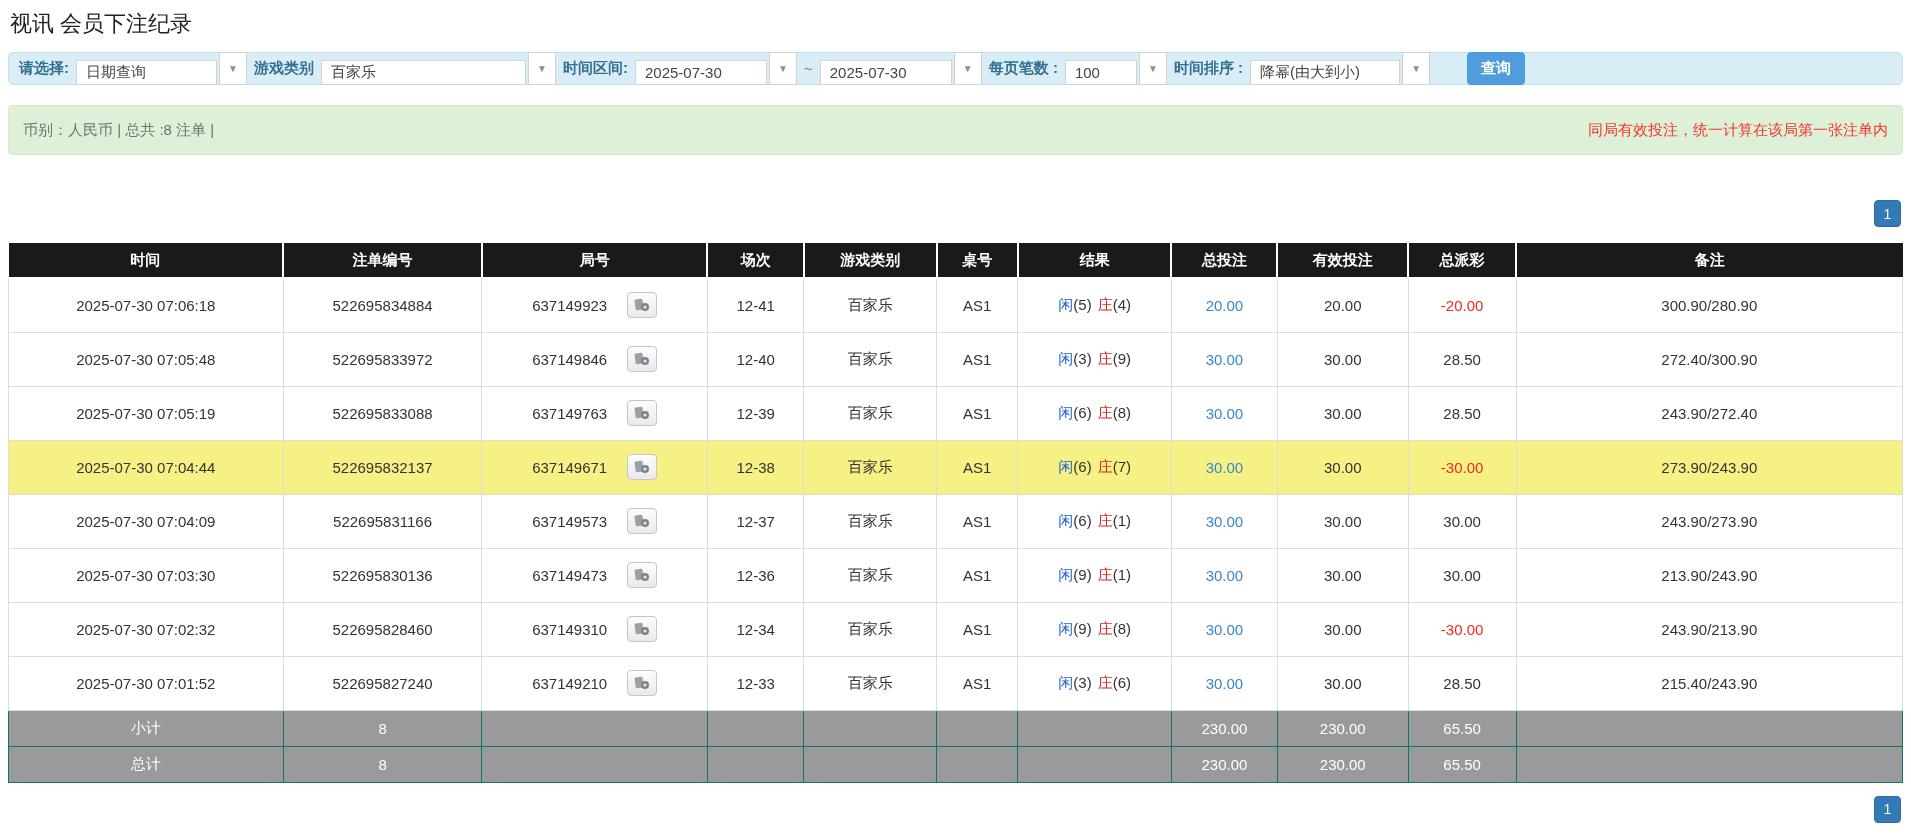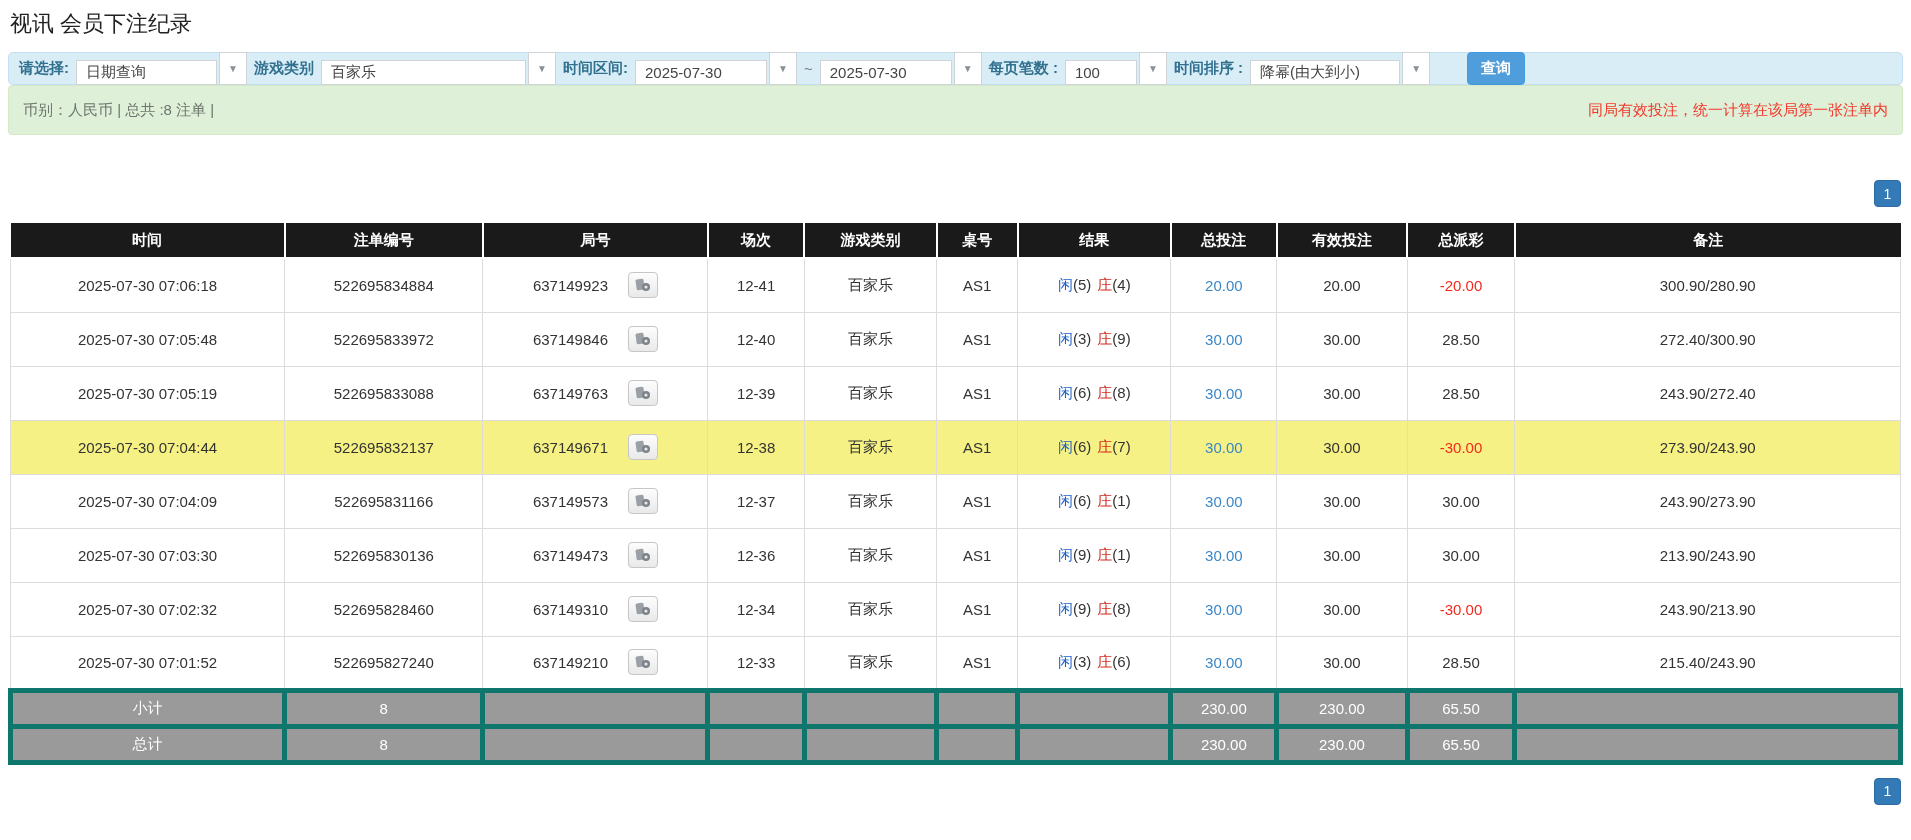--- a/index.html
+++ b/index.html
@@ -19,21 +19,21 @@
   .combo-text { background: #fff; border: 1px solid #cfd4d8; font-size: 15px; color: #444;
                 display: flex; align-items: center; padding: 0 9px; white-space: nowrap; margin-top: 8px; }
   .combo-arrow { width: 28px; background: #fff; border: 1px solid #cfd4d8; margin-left: 2px;
                  display: flex; align-items: center; justify-content: center;
                  color: #8a9196; font-size: 10px; cursor: pointer; }
   .tilde { color: #777; font-size: 15px; }
   .search-btn { margin-left: 30px; background: #4f9ddb; color: #fff; border: 1px solid #419be2;
                 border-radius: 4px; font-size: 15px; height: 33px; padding: 0 13px; cursor: pointer; font-weight: bold; }
 
   
-  .notice-bar { background: #dff0d8; border: 1px solid #d6e9c6;
+  .notice-bar { margin-top: 20px; background: #dff0d8; border: 1px solid #d6e9c6;
                 border-radius: 4px; height: 50px; display: flex; align-items: center;
                 justify-content: space-between; padding: 0 14px; }
   .notice-left { color: #6d756d; font-size: 15px; }
   .notice-right { color: #f3362a; font-size: 15px; }
 
   
   .pager { display: flex; justify-content: flex-end; }
   .pager.top { margin: 45px 2px 16px 0; }
   .pager.bottom { margin: 13px 2px 0 0; }
   .page-btn { min-width: 27px; height: 27px; background: #337ab7; border: 1px solid #2e6da4;
@@ -52,21 +52,21 @@
   .records tr.hl td { background: #f5f185; }
   .records td.blue { color: #3a87c8; cursor: pointer; }
   .records td.red { color: #f42a1d; }
   .res-player { color: #2061c9; }
   .res-banker { color: #d42a1e; margin-left: 6px; }
   .res-val { color: #333; }
   .round-wrap { display: flex; align-items: center; justify-content: center; gap: 20px; }
   .card-btn { width: 30px; height: 26px; border: 1px solid #c6c6c6; border-radius: 4px;
               background: linear-gradient(#fdfdfd, #e9e9e9); display: inline-flex;
               align-items: center; justify-content: center; cursor: pointer; }
-  .records tr.foot td { background: #9a9a9a; color: #fff; height: 36px; border: 5px solid #0f766e; }
+  .records tr.foot td { background: #9a9a9a; color: #fff; height: 36px; border: 1px solid #0f766e; }
 </style>
 </head>
 <body>
 
 <div class="page">
 
   <div class="page-title">视讯 会员下注纪录</div>
 
   <div class="filter-panel">
     <span class="f-label">请选择:</span>

